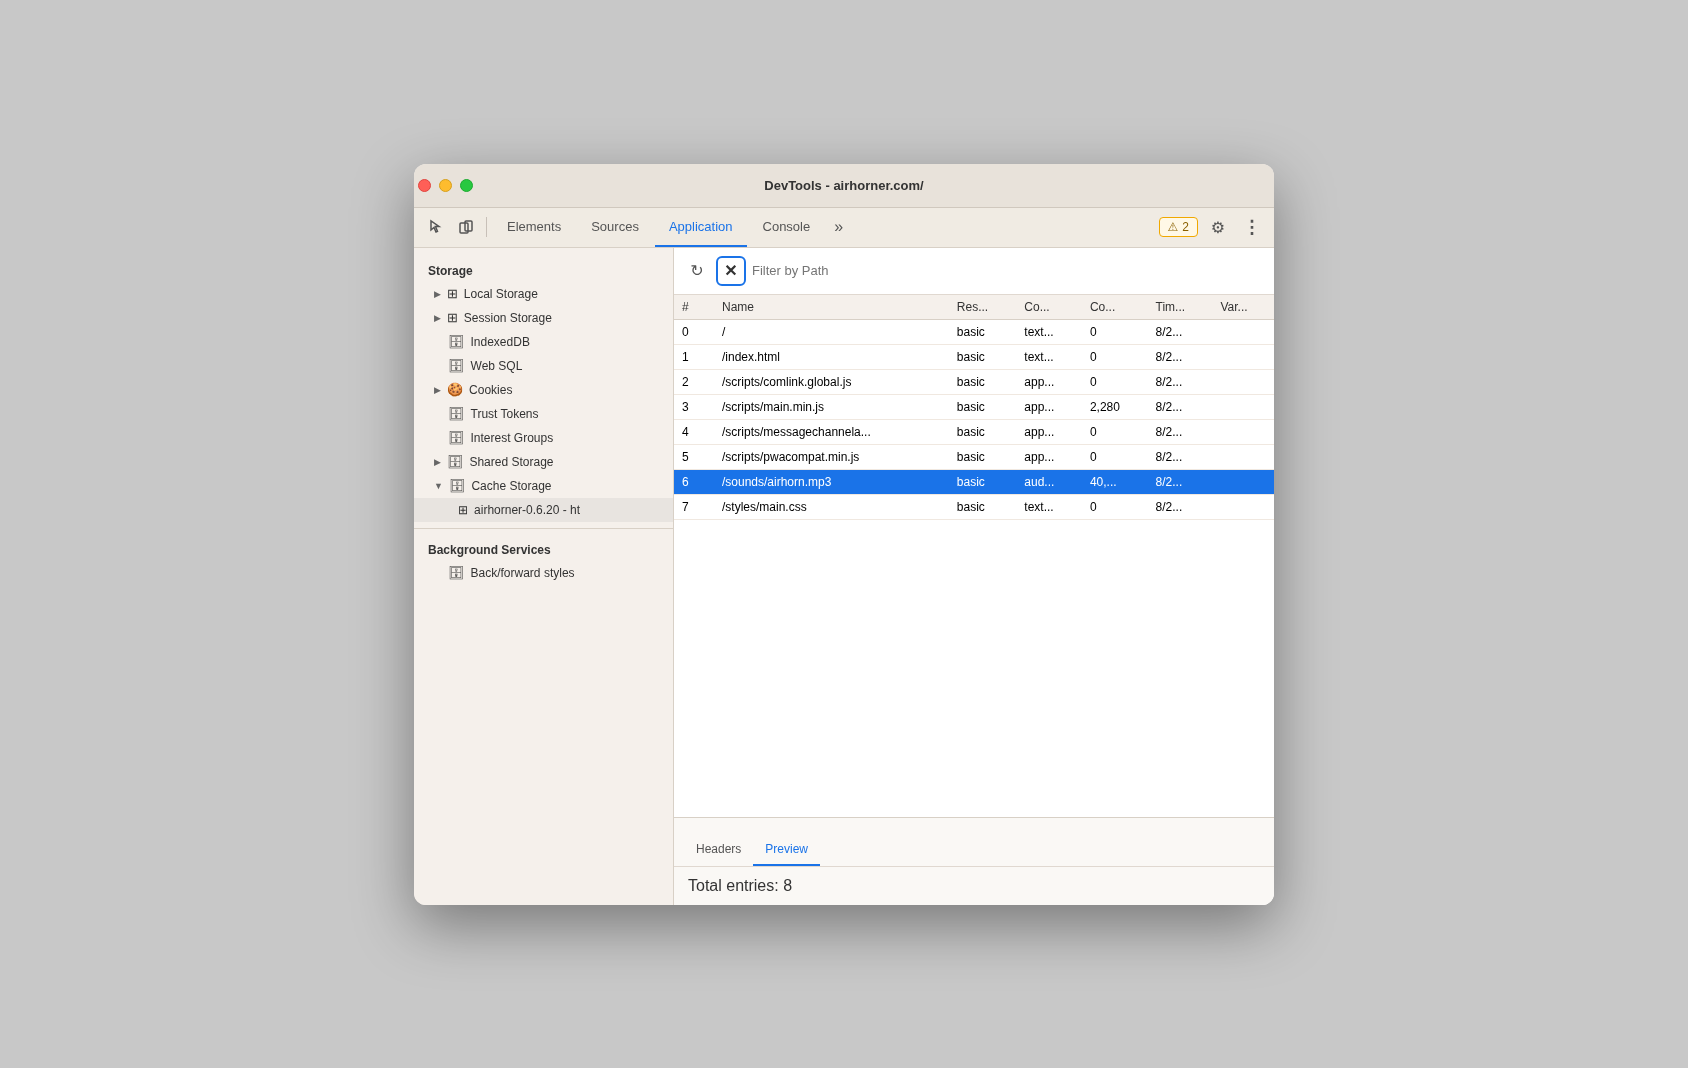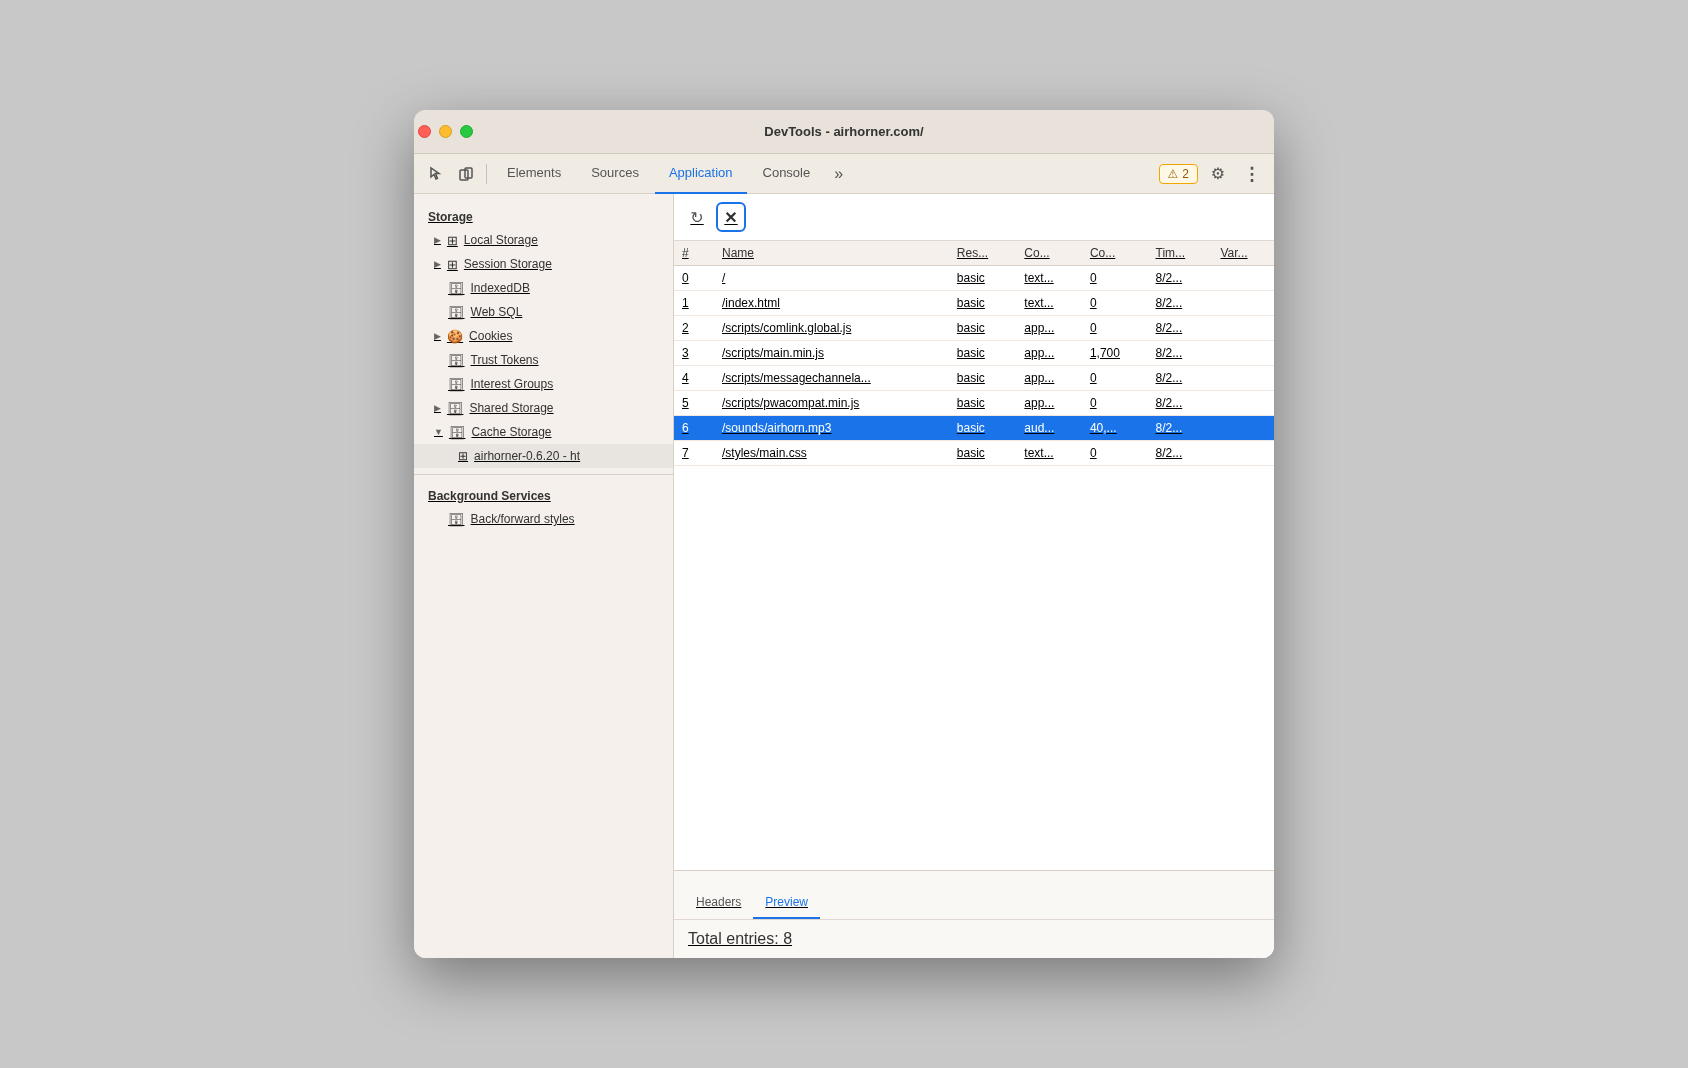--- a/index.html
+++ b/index.html
@@ -136,22 +136,21 @@
       display: flex;
       align-items: center;
       justify-content: center;
       cursor: pointer;
       color: #555;
       font-size: 18px;
       font-weight: bold;
     }
     .content {
       display: flex;
-      height: 764px;
-      text-decoration: underline;
+      height: 657px;
     }
     .sidebar {
       width: 260px;
       background: #f5f0eb;
       border-right: 1px solid #d8d0c6;
       overflow-y: auto;
       flex-shrink: 0;
       padding: 8px 0;
     }
     .sidebar-section-label {
@@ -411,20 +410,21 @@
         <span style="font-size:13px; margin-left:14px">🗄</span>
         <span>Back/forward styles</span>
       </div>
     </div>
 
     <div class="main">
 
       <div class="filter-bar">
         <button class="refresh-btn">↻</button>
         <button class="clear-btn">✕</button>
+        <input class="filter-input" type="text" placeholder="Filter by Path" style="">
       </div>
 
       <div class="table-container">
         <table>
           <thead>
             <tr>
               <th>#</th>
               <th>Name</th>
               <th>Res...</th>
               <th>Co...</th>
@@ -459,21 +459,21 @@
       <td>app...</td>
       <td>0</td>
       <td>8/2...</td>
       <td></td>
     </tr>
               <tr>
       <td>3</td>
       <td>/scripts/main.min.js</td>
       <td>basic</td>
       <td>app...</td>
-      <td>1,700</td>
+      <td>2,280</td>
       <td>8/2...</td>
       <td></td>
     </tr>
               <tr>
       <td>4</td>
       <td>/scripts/messagechannela...</td>
       <td>basic</td>
       <td>app...</td>
       <td>0</td>
       <td>8/2...</td>

